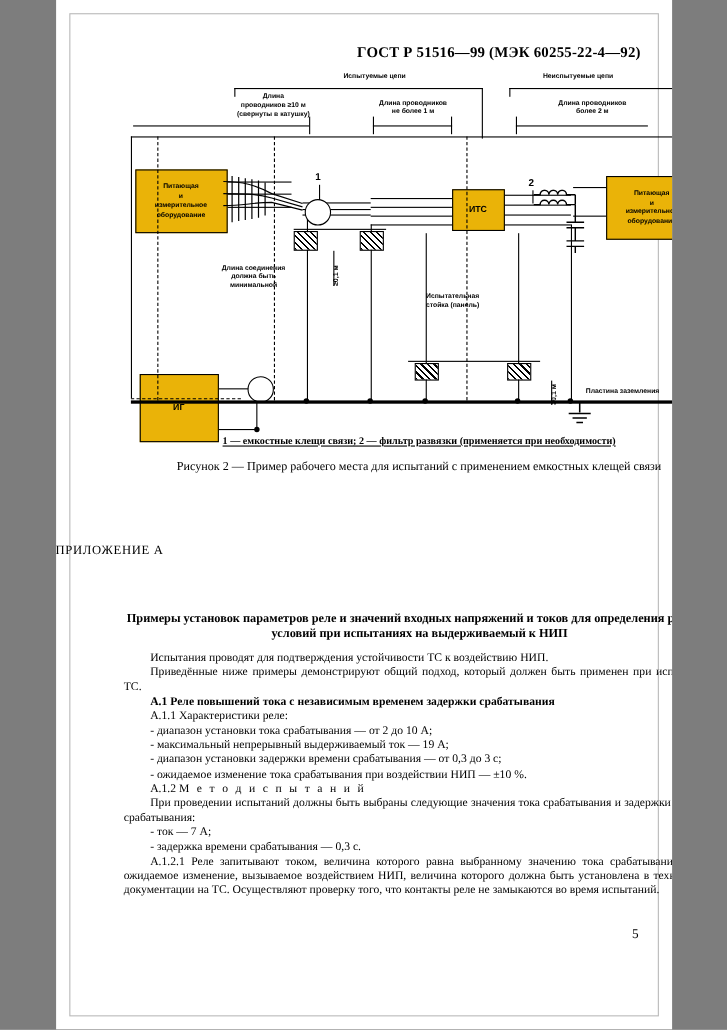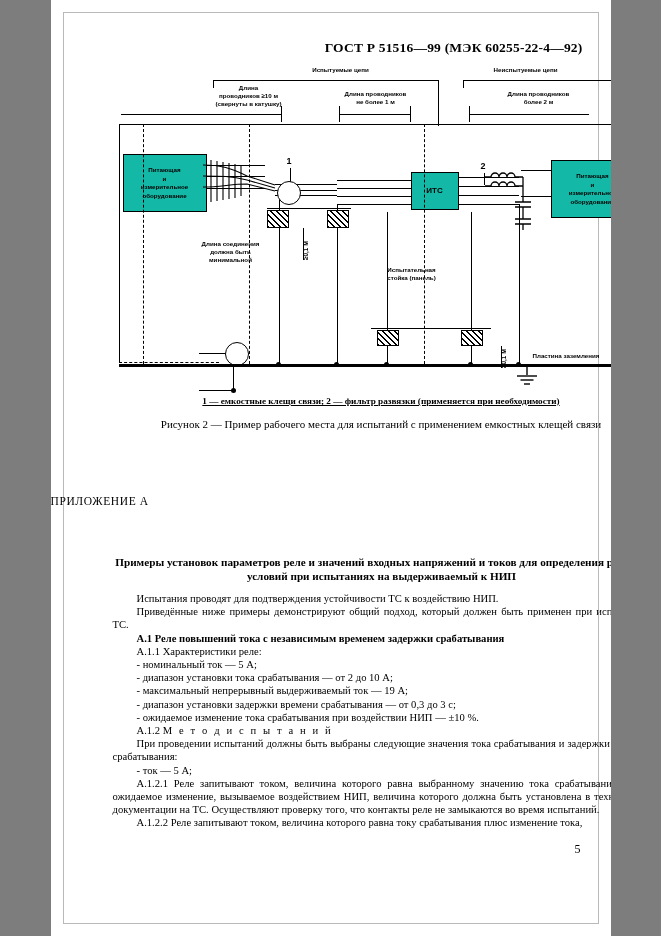--- a/index.html
+++ b/index.html
@@ -54,21 +54,21 @@
     font-size: 6.2px;
     line-height: 8px;
     text-align: center;
     color: #000;
     white-space: pre-line;
   }
   .blk {
     position: absolute;
     border: 1.3px solid #000;
     box-sizing: border-box;
-    background: #14b8a6;
+    background: #eab308;
     display: flex;
     align-items: center;
     justify-content: center;
     text-align: center;
     font-family: "Liberation Sans", "DejaVu Sans", sans-serif;
     font-weight: bold;
     font-size: 6.2px;
     line-height: 8.5px;
     white-space: pre-line;
     padding: 2px;
@@ -315,20 +315,21 @@
     <div class="ln vln" style="left:222px; top:166px; height:32px;"></div>
     <div class="vert-lbl" style="left:221px; top:198px;">≥0,1 м</div>
 
     <div class="ln vln" style="left:420px; top:284px; height:22px;"></div>
     <div class="vert-lbl" style="left:419px; top:306px;">≥0,1 м</div>
 
     <div class="fig-lbl" style="left:94px; top:178px; width:112px;">Длина соединения
 должна быть
 минимальной</div>
 
+    <div class="blk" style="left:46px; top:278px; width:72px; height:62px; font-size:8px;">ИГ</div>
     <div class="ln hln" style="left:118px; top:291px; width:36px;"></div>
     <div class="ln hln" style="left:118px; top:328px; width:36px;"></div>
     <div class="ln vln" style="left:152px; top:291px; height:38px;"></div>
 
     <div style="position:absolute; left:196px; top:119px; width:22px; height:22px;
                 border:1.4px solid #000; border-radius:50%; background:#fff;"></div>
     <div style="position:absolute; left:144px; top:280px; width:22px; height:22px;
                 border:1.4px solid #000; border-radius:50%; background:#fff;"></div>
 
     <div class="dash-v" style="left:62px; top:62px; height:240px;"></div>
@@ -362,26 +363,25 @@
   <div class="fig-caption">Рисунок 2 — Пример рабочего места для испытаний с применением емкостных клещей связи</div>
 
   <div class="app-title">ПРИЛОЖЕНИЕ А</div>
   <div class="app-heading">Примеры установок параметров реле и значений входных напряжений и токов для определения рабочих условий при испытаниях на выдерживаемый к НИП</div>
 
   <div class="body-text" id="appendix-body">
       <p>Испытания проводят для подтверждения устойчивости ТС к воздействию НИП.</p>
       <p>Приведённые ниже примеры демонстрируют общий подход, который должен быть применен при испытаниях ТС.</p>
       <p class="bold">А.1  Реле повышений тока с независимым временем задержки срабатывания</p>
       <p>А.1.1  Характеристики реле:</p>
-      <p class="li">- номинальный ток — 5 А;</p>
       <p class="li">- диапазон установки тока срабатывания — от 2 до 10 А;</p>
       <p class="li">- максимальный непрерывный выдерживаемый ток — 19 А;</p>
       <p class="li">- диапазон установки задержки времени срабатывания — от 0,3 до 3 с;</p>
       <p class="li">- ожидаемое изменение тока срабатывания при воздействии НИП — ±10 %.</p>
       <p class=""><span>А.1.2 </span><span class="spaced">М е т о д   и с п ы т а н и й</span></p>
       <p>При проведении испытаний должны быть выбраны следующие значения тока срабатывания и задержки времени срабатывания:</p>
-      <p class="li">- ток — 5 А;</p>
+      <p class="li">- ток — 7 А;</p>
+      <p class="li">- задержка времени срабатывания — 0,3 с.</p>
       <p>А.1.2.1  Реле запитывают током, величина которого равна выбранному значению тока срабатывания минус ожидаемое изменение, вызываемое воздействием НИП, величина которого должна быть установлена в технической документации на ТС. Осуществляют проверку того, что контакты реле не замыкаются во время испытаний.</p>
-      <p>А.1.2.2 Реле запитывают током, величина которого равна току срабатывания плюс изменение тока,</p>
     </div>
 
   <div class="pg-num">5</div>
 </div>
 
 </body></html>

